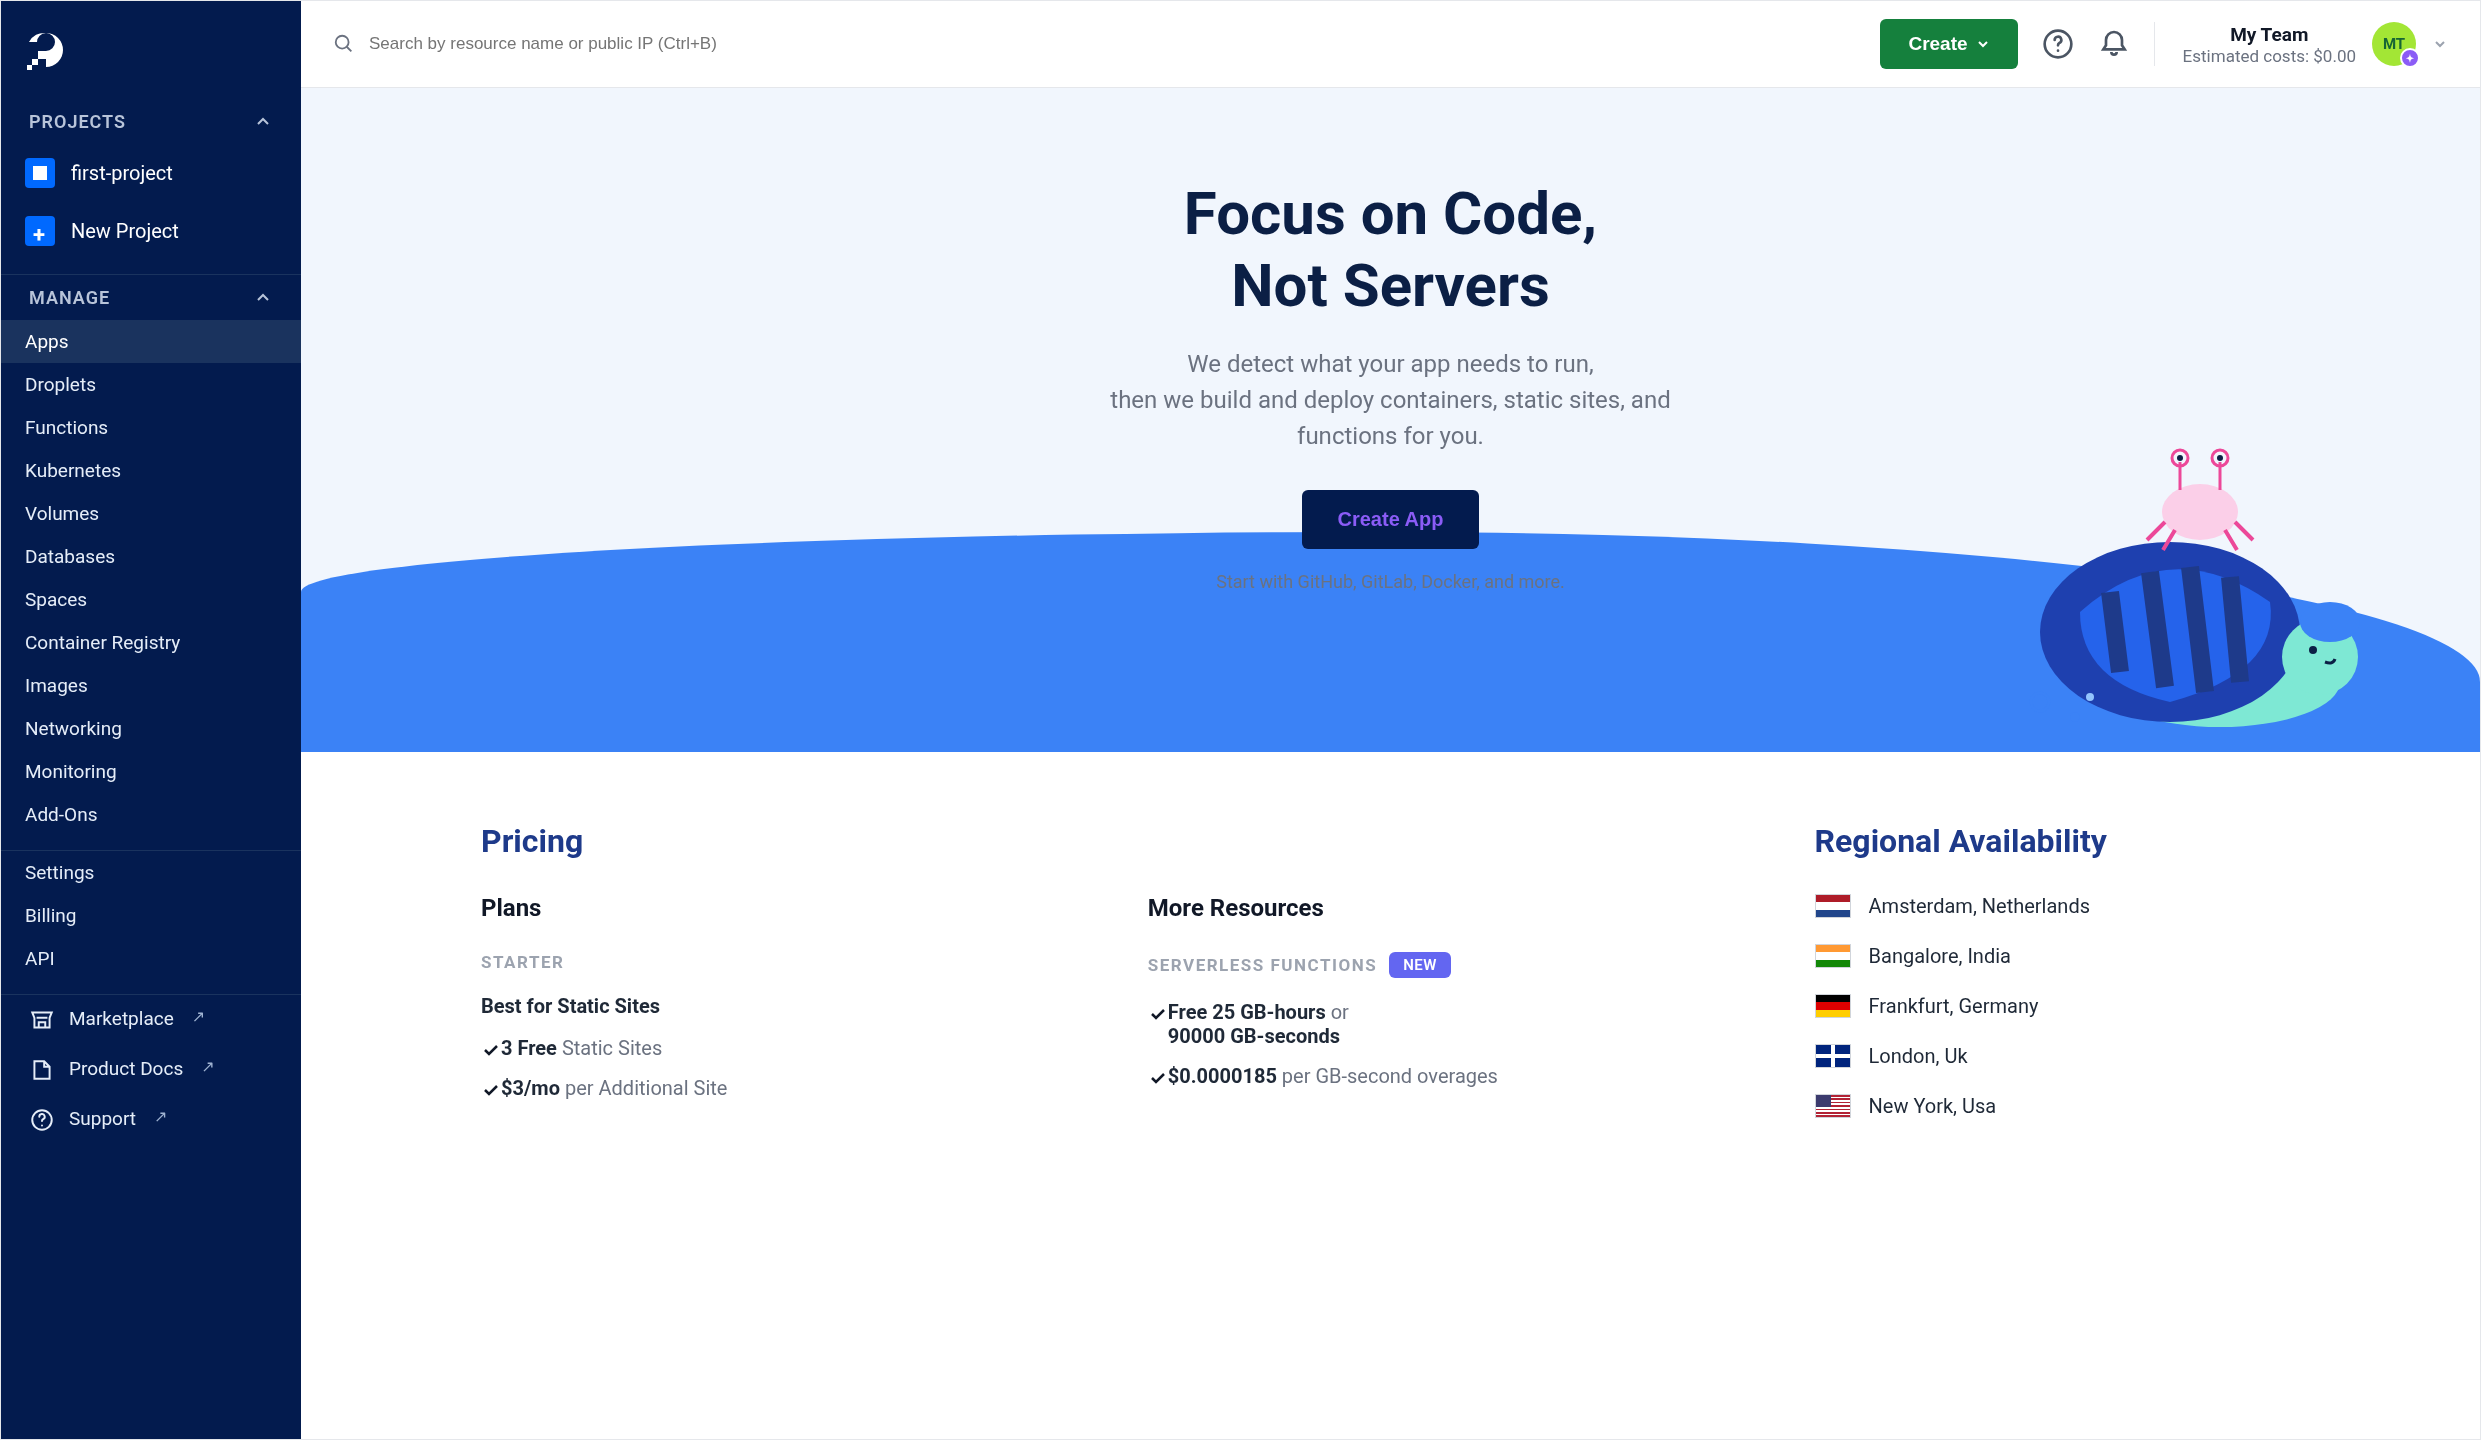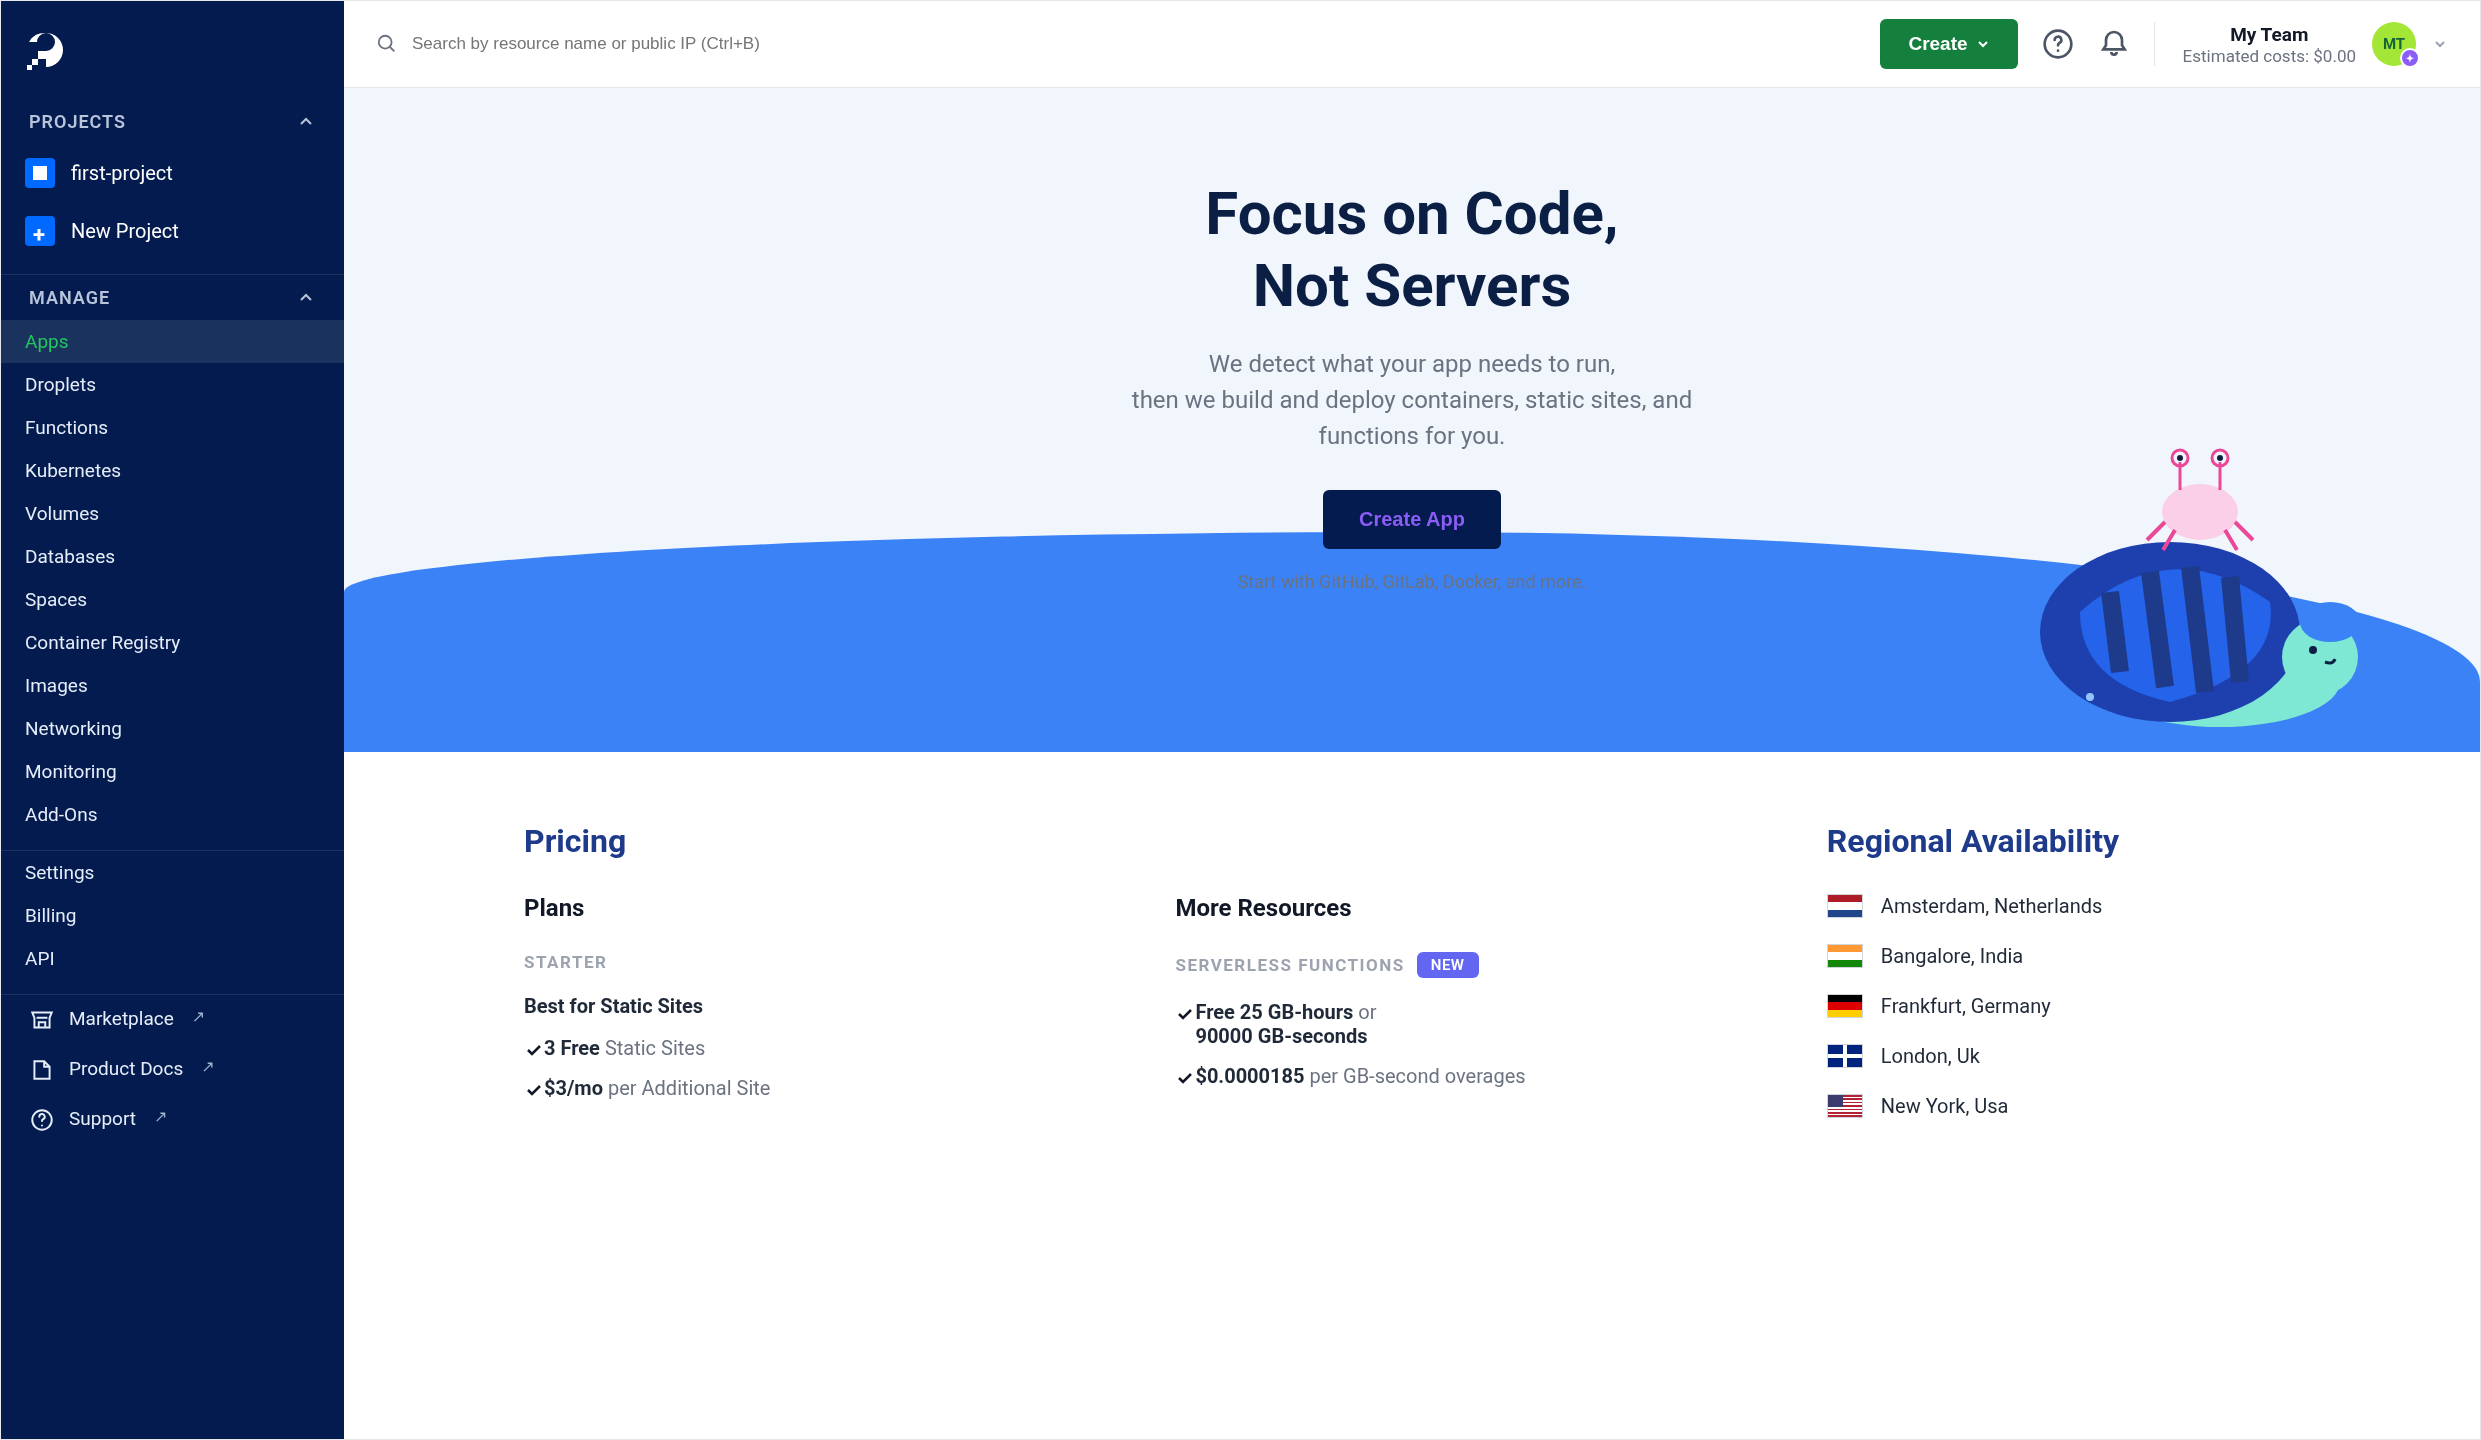--- a/index.html
+++ b/index.html
@@ -1,29 +1,29 @@
 <!DOCTYPE html>
 <html><head>
 <meta charset="utf-8">
 <style>
 * { margin:0; padding:0; box-sizing:border-box; }
 body { font-family:-apple-system,BlinkMacSystemFont,"Segoe UI",Roboto,Helvetica,Arial,sans-serif; background:#fff; color:#1f2937; }
 .app { display:flex; width:2481px; height:1440px; border:1px solid #e5e7eb; }
-.sidebar { width:343px; background:#031b4e; color:#fff; display:flex; flex-direction:column; flex-shrink:0; }
+.sidebar { width:300px; background:#031b4e; color:#fff; display:flex; flex-direction:column; flex-shrink:0; }
 .logo { padding:28px 24px; }
 .logo svg { display:block; }
 .section-hdr { display:flex; justify-content:space-between; align-items:center; padding:12px 28px; font-size:18px; font-weight:600; letter-spacing:1px; color:#b8c4d9; cursor:pointer; }
 .chev { width:20px; height:20px; }
 .proj-item { display:flex; align-items:center; gap:16px; padding:14px 24px; font-size:20px; color:#fff; cursor:pointer; }
 .proj-ic { width:30px; height:30px; border-radius:4px; background:#0069ff; display:flex; align-items:center; justify-content:center; }
 .proj-ic-inner { width:14px; height:14px; background:#fff; }
 .new-proj .proj-ic-inner { font-size:22px; font-weight:700; background:none; color:#fff; line-height:1; }
 .divider { height:1px; background:#1a335e; margin:14px 0 0 0; }
 .nav-item { padding:10px 24px; font-size:19px; color:#e5edf8; cursor:pointer; }
-.nav-item.active { background:#1a335e; color:#22c55e; }
+.nav-item.active { background:#1a335e; color:#ffffff; }
 .lower-item { display:flex; align-items:flex-start; gap:14px; padding:12px 28px; font-size:19px; color:#e5edf8; cursor:pointer; }
 .ext { font-size:16px; margin-left:4px; color:#9fb3d1; }
 .ic { width:26px; height:26px; flex-shrink:0; }
 .main { flex:1; background:#fff; overflow:hidden; display:flex; flex-direction:column; }
 .topbar { display:flex; align-items:center; padding:18px 32px; border-bottom:1px solid #e5e7eb; gap:24px; }
 .search { display:flex; align-items:center; gap:14px; flex:1; color:#6b7280; }
 .search input { border:none; outline:none; font-size:17px; color:#6b7280; width:700px; }
 .create-btn { background:#15803d; color:#fff; border:none; padding:14px 28px; font-size:19px; font-weight:600; border-radius:6px; display:flex; align-items:center; gap:8px; cursor:pointer; }
 .top-ic { width:32px; height:32px; color:#4b5563; cursor:pointer; }
 .team-block { border-left:1px solid #e5e7eb; padding-left:28px; display:flex; align-items:center; gap:16px; }

